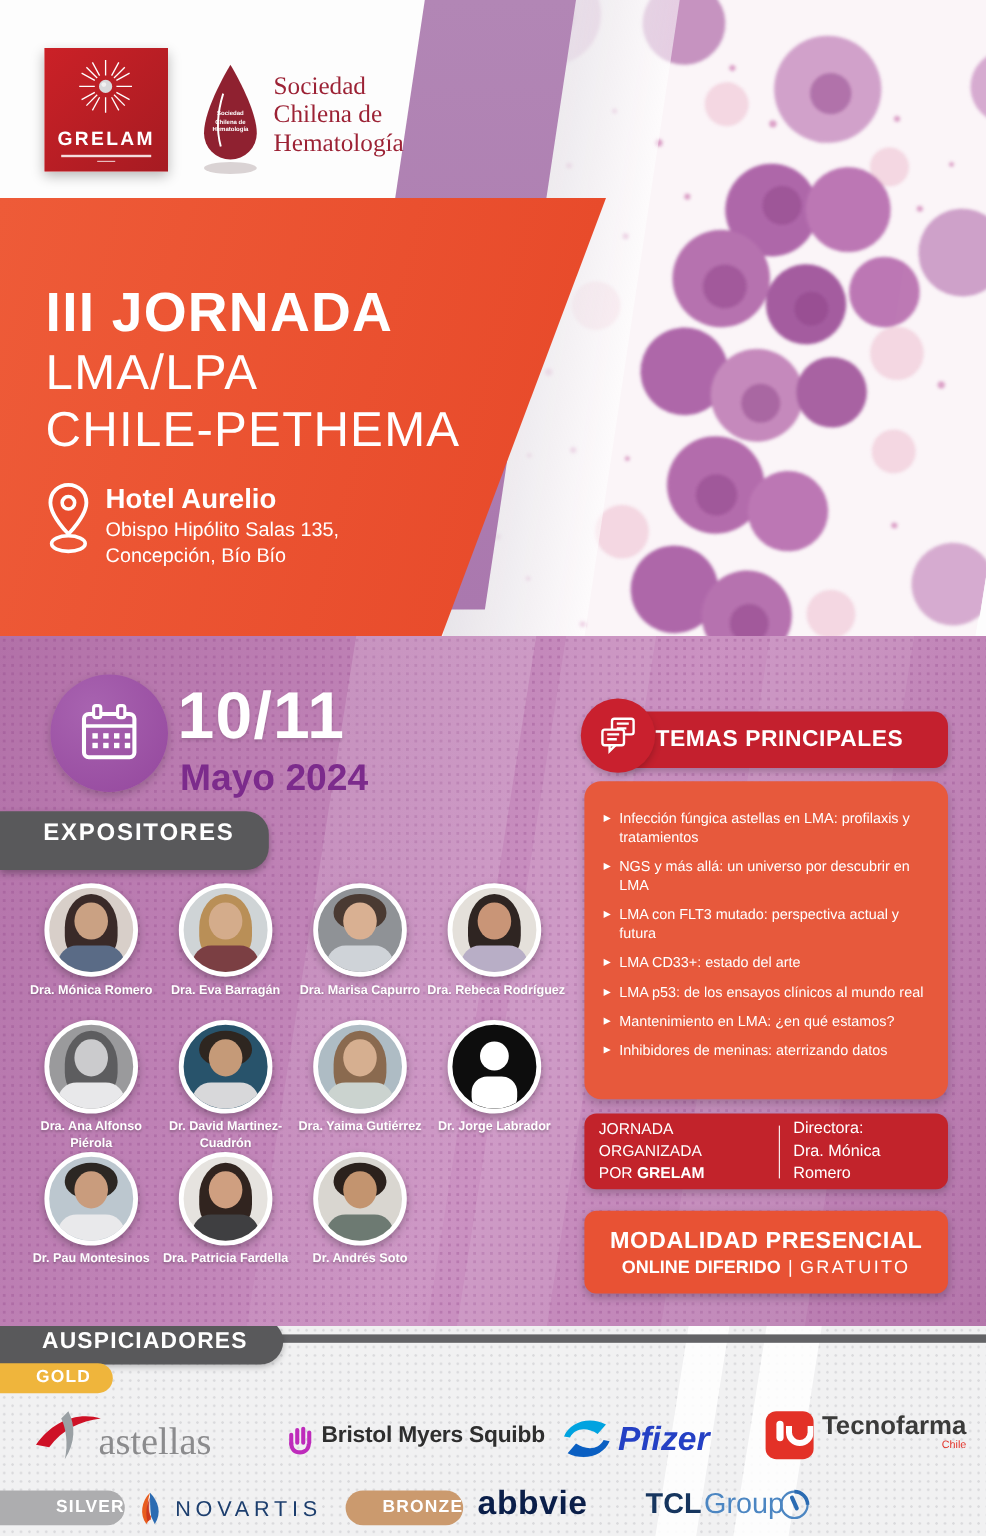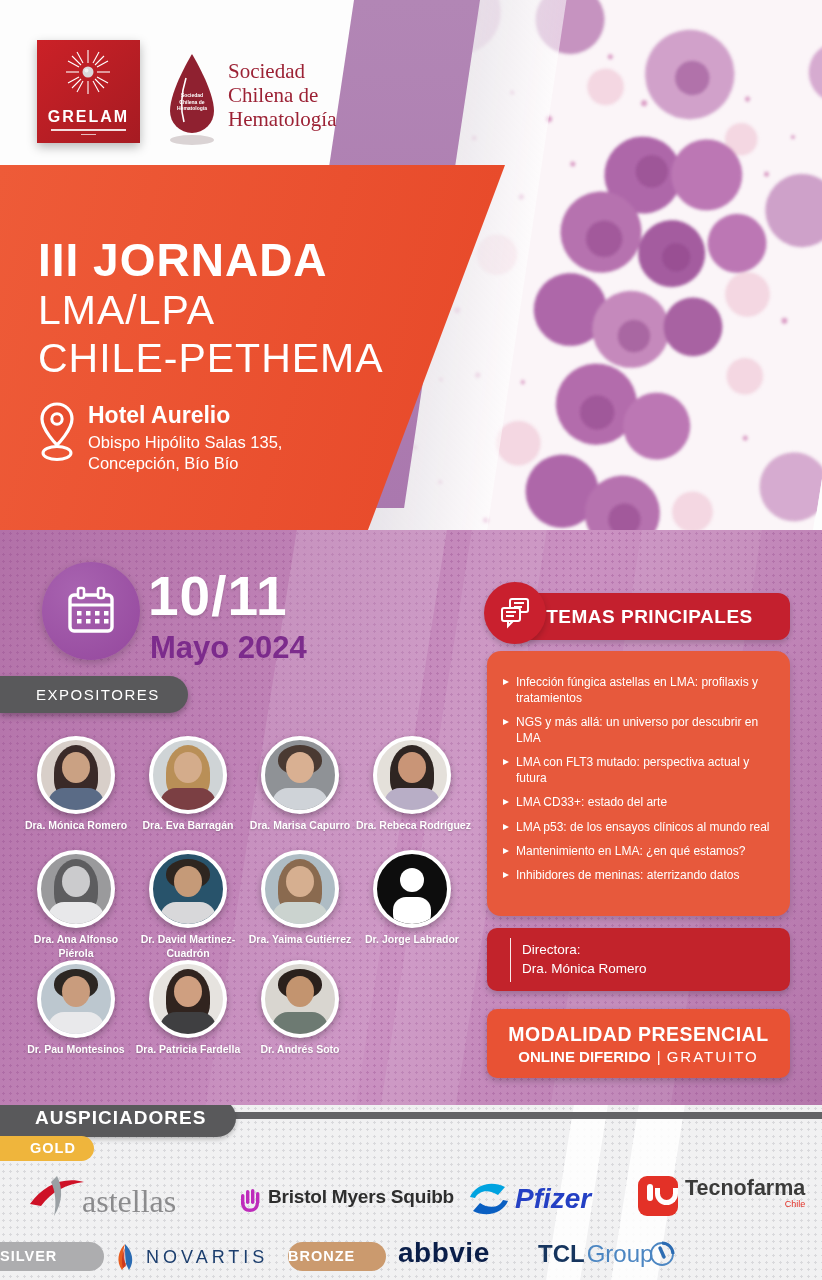--- a/index.html
+++ b/index.html
@@ -50,22 +50,22 @@
   .rib-b{left:475px;width:75px;background:rgba(255,255,255,.09);}
   .rib-c{left:645px;width:120px;background:rgba(255,255,255,.07);}
 
   .date-circle{left:42px;top:32px;width:98px;height:98px;border-radius:50%;
     background:radial-gradient(circle at 35% 30%,#a863b0,#94479d);box-shadow:0 3px 8px rgba(0,0,0,.2);
     display:flex;align-items:center;justify-content:center;}
   .date-days{left:148px;top:34px;color:#fff;font-size:55px;font-weight:bold;letter-spacing:1px;
     text-shadow:0 2px 3px rgba(0,0,0,.15);}
   .date-month{left:150px;top:100px;color:#7c2b8c;font-size:31px;font-weight:bold;}
 
-  .expositores-pill{left:0;top:146px;height:37px;padding:0 28px 0 36px;border-radius:0 19px 19px 0;
-    background:#59595b;color:#fff;font-weight:normal;font-size:15px;letter-spacing:1.5px;
+  .expositores-pill{left:0;top:146px;height:37px;padding:0 28px 12px 36px;border-radius:0 19px 19px 0;
+    background:#59595b;color:#fff;font-weight:bold;font-size:20px;letter-spacing:1.5px;
     line-height:37px;box-shadow:0 3px 6px rgba(0,0,0,.3);}
 
   
   .cell{position:absolute;width:112px;text-align:center;}
   .photo{position:relative;width:70px;height:70px;margin:0 auto;border-radius:50%;border:4px solid #fff;
     overflow:hidden;background:var(--bg,#ccc);box-shadow:0 3px 7px rgba(0,0,0,.28);}
   .p-hair{position:absolute;top:5px;left:13px;right:13px;height:30px;border-radius:50% 50% 46% 46%;background:var(--hair);}
   .p-hair.long{height:56px;border-radius:50% 50% 38% 38%;}
   .p-face{position:absolute;top:12px;left:21px;width:28px;height:31px;border-radius:50%;background:var(--skin);}
   .p-body{position:absolute;bottom:-10px;left:7px;right:7px;height:32px;border-radius:16px 16px 0 0;background:var(--top);}
@@ -106,21 +106,21 @@
     background-image:radial-gradient(rgba(185,185,190,.6) 1px,transparent 1.15px);background-size:7px 7px;}
   .sp-rib{position:absolute;top:0;height:175px;transform:skewX(-9deg);background:rgba(255,255,255,.85);}
   .sp-rib-a{left:560px;width:34px;}
   .sp-rib-b{left:625px;width:46px;}
   .sp-rule{left:0;right:0;top:7px;height:7px;background:#636366;}
   .ausp-pill{left:0;top:-6px;height:38px;padding:0 30px 0 35px;border-radius:0 19px 19px 0;background:#59595b;
     color:#ffffff;font-weight:bold;font-size:19px;letter-spacing:1px;line-height:38px;z-index:2;box-shadow:0 2px 5px rgba(0,0,0,.25);}
   .gold-pill{left:0;top:31px;width:94px;height:25px;border-radius:0 13px 13px 0;background:#efb53c;
     color:#fff;font-weight:bold;font-size:14.5px;letter-spacing:1px;line-height:25px;padding-left:30px;box-sizing:border-box;z-index:2;}
   .tier-pill{height:29px;border-radius:15px;color:#fff;font-weight:bold;font-size:14.5px;letter-spacing:1px;
-    line-height:29px;text-align:left;z-index:2;}
+    line-height:29px;text-align:right;z-index:2;}
   .silver-pill{left:0;top:137px;width:104px;background:#adadaf;border-radius:0 15px 15px 0;}
   .bronze-pill{left:288px;top:137px;width:98px;background:#cb9a6e;}
 
   .logo-astellas{left:26px;top:67px;display:flex;align-items:flex-end;z-index:2;}
   .astellas-text{font-family:"Liberation Serif","DejaVu Serif",serif;color:#8b8b8d;font-size:32px;margin-left:-6px;}
   .logo-bms{left:238px;top:81px;display:flex;align-items:flex-start;gap:6px;z-index:2;}
   .bms-text{color:#2e2e2e;font-weight:bold;font-size:19px;letter-spacing:-.2px;}
   .logo-pfizer{left:466px;top:73px;display:flex;align-items:center;z-index:2;}
   .pfizer-text{color:#2440c4;font-weight:bold;font-style:italic;font-size:28px;margin-left:3px;}
   .logo-tecno{left:638px;top:71px;display:flex;align-items:flex-start;gap:7px;z-index:2;}
@@ -471,20 +471,24 @@
           <span class="tri"></span>
           <span>Mantenimiento en LMA: ¿en qué estamos?</span>
         </div>
       <div class="topic-item">
           <span class="tri"></span>
           <span>Inhibidores de meninas: aterrizando datos</span>
         </div>
     </div>
 
     <div class="abs organizer">
+      <div class="org-left">
+        <div>JORNADA ORGANIZADA</div>
+        <div><span>POR </span><b>GRELAM</b></div>
+      </div>
       <div class="org-div"></div>
       <div class="org-right">
         <div>Directora:</div>
         <div>Dra. Mónica Romero</div>
       </div>
     </div>
 
     <div class="abs modality">
       <div class="mod-1">MODALIDAD PRESENCIAL</div>
       <div class="mod-2">

